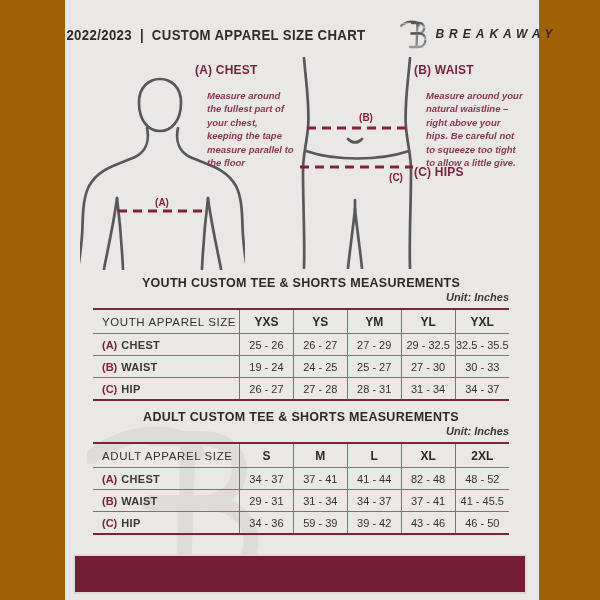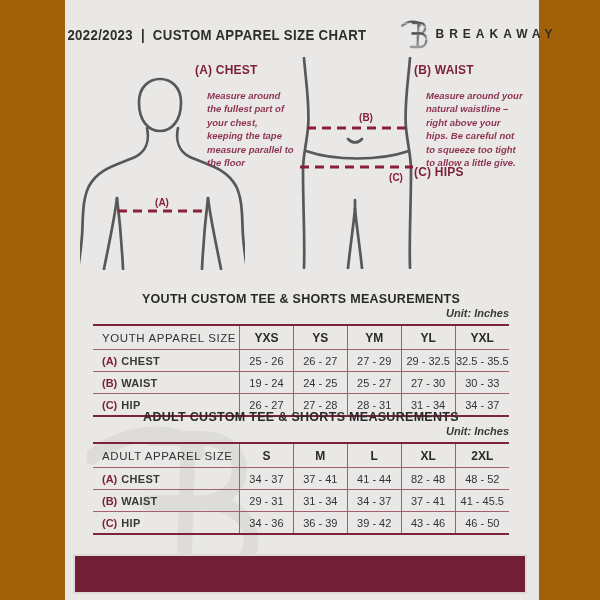--- a/index.html
+++ b/index.html
@@ -5,36 +5,36 @@
   html,body{margin:0;padding:0;background:#000;}
   .stage{position:relative;width:600px;height:600px;background:#a16207;overflow:hidden;
          font-family:"Liberation Sans", sans-serif;}
   .page{position:absolute;left:65px;top:0;width:474px;height:600px;background:#e9e8e6;}
 
   
   .header{position:absolute;top:16px;left:0;width:100%;height:36px;
           display:flex;align-items:center;justify-content:center;gap:14px;}
   .doc-title{display:flex;align-items:center;gap:9px;color:#2e2d2b;font-weight:700;
              font-size:15px;letter-spacing:.4px;transform:scaleX(.88);white-space:nowrap;}
-  .brand-wrap{display:flex;align-items:center;gap:8px;}
+  .brand-wrap{display:flex;align-items:center;gap:8px;font-style:italic;}
   .brand{color:#2e2d2b;font-weight:700;font-size:12px;letter-spacing:5px;}
 
   
   .diagram-area{position:absolute;top:55px;left:0;width:474px;height:218px;}
   .fig{position:absolute;}
   .inst{position:absolute;}
   .inst h3{margin:0 0 6px 0;font-size:12px;font-weight:700;color:#7c1f3a;letter-spacing:.2px;}
   .inst p{margin:12px;font-size:9.5px;font-style:italic;font-weight:600;color:#8f3552;line-height:1.42;}
   .inst-a{left:130px;top:8px;width:112px;}
   .inst-b{left:349px;top:8px;width:122px;}
   .inst-c{left:349px;top:110px;width:124px;}
 
   
   .tbl-block{position:absolute;left:28px;width:416px;z-index:1;}
-  .tbl-youth{top:292px;}
+  .tbl-youth{top:276px;}
   .tbl-adult{top:410px;}
   .tbl-title{margin:0;text-align:center;font-size:12.5px;font-weight:700;color:#2b2a28;letter-spacing:.3px;}
   .tbl-unit{margin:1px 0 0 0;text-align:right;font-size:11px;font-style:italic;font-weight:700;color:#3a3937;}
   table.size-table{margin-top:5px;width:416px;border-collapse:collapse;table-layout:fixed;
                    border-top:2px solid #7d2340;border-bottom:2px solid #7d2340;}
   table.size-table td{height:21px;padding:0;text-align:center;vertical-align:middle;
                       font-size:11px;color:#333;}
   table.size-table tr.head td{height:23px;font-weight:700;font-size:12px;color:#2b2a28;}
   table.size-table td.lbl{width:137px;text-align:left;padding-left:9px;margin-top:26px;}
   table.size-table tr.head td.lbl{font-weight:400;font-size:11.5px;letter-spacing:.6px;color:#333;}
@@ -204,21 +204,21 @@
           <td class="lbl"><span class="pfx">(B)</span><span class="rowlbl">WAIST</span></td>
           <td>29 - 31</td>
           <td>31 - 34</td>
           <td>34 - 37</td>
           <td>37 - 41</td>
           <td>41 - 45.5</td>
         </tr>
         <tr>
           <td class="lbl"><span class="pfx">(C)</span><span class="rowlbl">HIP</span></td>
           <td>34 - 36</td>
-          <td>36 - 39</td>
+          <td>59 - 39</td>
           <td>39 - 42</td>
           <td>43 - 46</td>
           <td>46 - 50</td>
         </tr>
       </tbody>
         </table>
     </div>
 
     <div class="footer-bar"></div>
 

